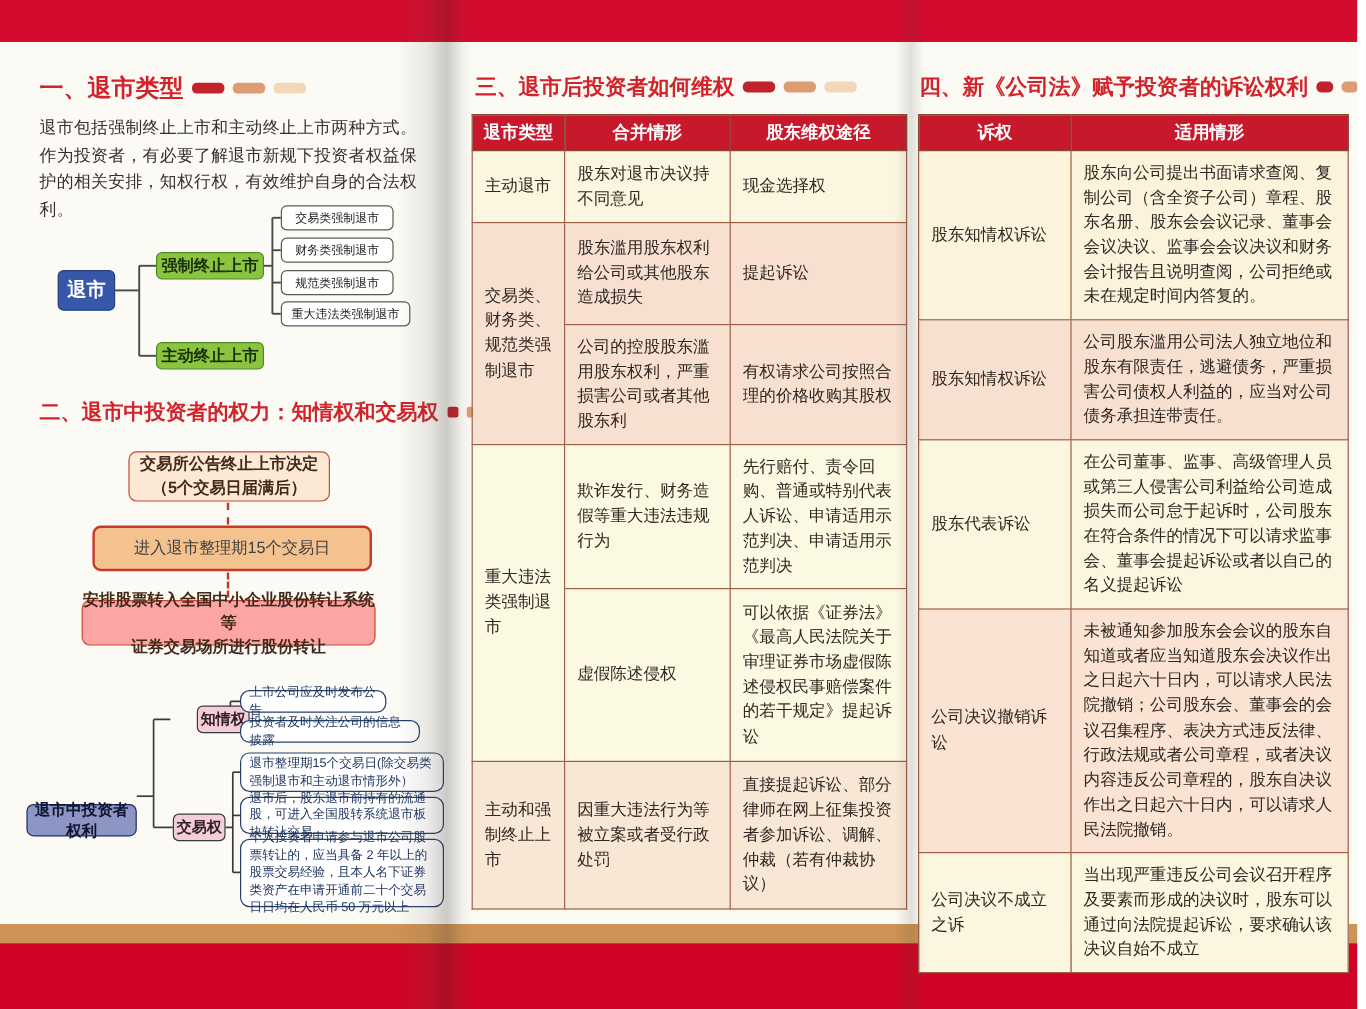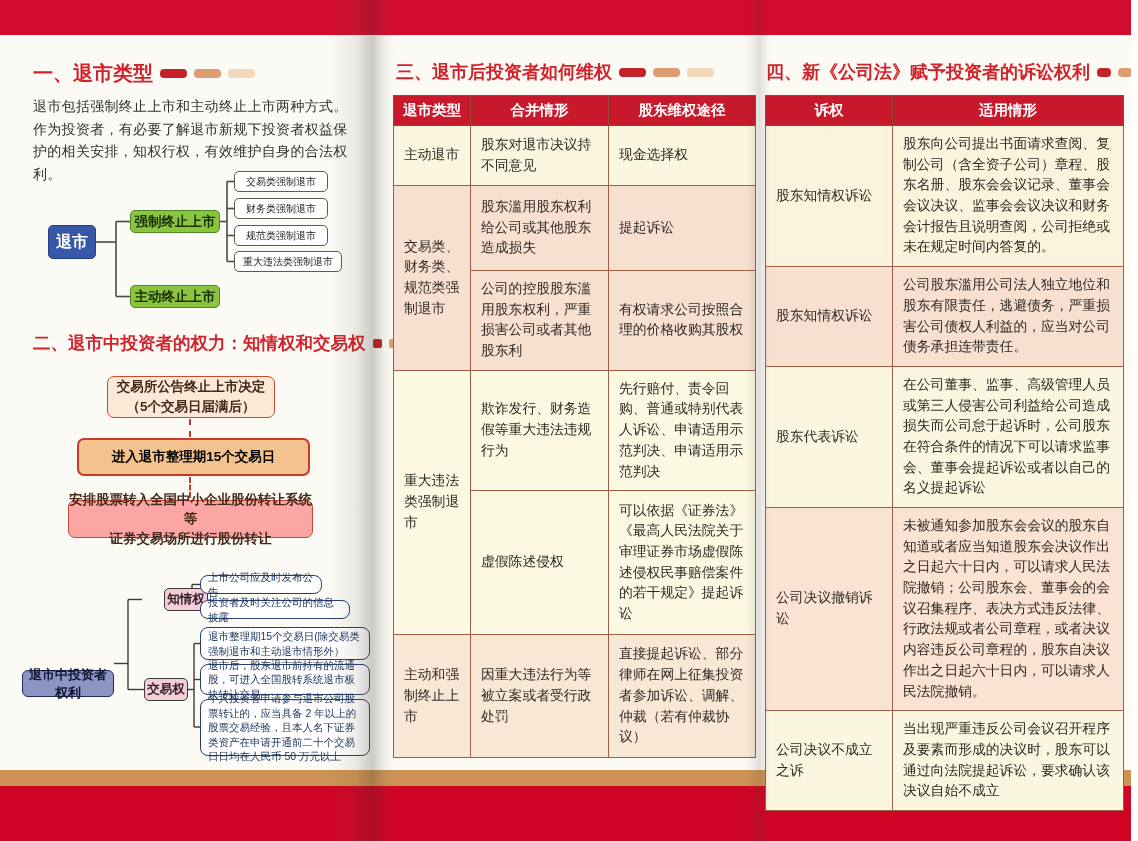--- a/index.html
+++ b/index.html
@@ -26,21 +26,21 @@
   
   .intro{width:318px;font-size:14px;line-height:1.62;color:#35302b;letter-spacing:.3px;}
   .node{position:absolute;display:flex;align-items:center;justify-content:center;
         text-align:center;box-sizing:border-box;}
   .n-root{background:#3757a8;color:#fff;font-weight:bold;font-size:16px;border-radius:5px;border:1px solid #27407e;}
   .n-green{background:#8cc440;border:1.5px solid #4c8a28;border-radius:5px;font-weight:bold;font-size:13.5px;color:#173007;}
   .n-white{background:#fff;border:1.3px solid #5a5a5a;border-radius:5px;font-size:10px;color:#222;}
   .fbox{position:absolute;box-sizing:border-box;display:flex;flex-direction:column;
         align-items:center;justify-content:center;text-align:center;border-radius:7px;}
   .fbox-a{background:#fbe8d5;border:1.5px solid #c74a32;color:#43291a;font-size:13.5px;font-weight:600;line-height:1.45;}
-  .fbox-b{background:#f4c28f;border:2px solid #c53a28;color:#000000;font-size:13.5px;font-weight:bold;line-height:1.45;}
+  .fbox-b{background:#f4c28f;border:2px solid #c53a28;color:#404040;font-size:13.5px;font-weight:normal;line-height:1.45;}
   .fbox-c{background:#fca5a5;border:1.5px solid #c74a32;color:#43291a;font-size:13.5px;font-weight:600;line-height:1.45;}
   .dash{position:absolute;width:0;border-left:2px dashed #c0392b;}
   .t-root{background:#8d95c4;border:1.5px solid #1f2d5a;border-radius:6px;font-weight:bold;font-size:13px;color:#0f1530;margin-top:20px;}
   .t-pink{background:#f3cdd7;border:1.3px solid #3a3a3a;border-radius:5px;font-size:12.5px;font-weight:bold;color:#33202a;}
   .t-leaf{position:absolute;box-sizing:border-box;background:#fff;border:1.3px solid #26406e;
           border-radius:8px;color:#1f3660;font-size:10.5px;line-height:1.38;padding:2px 7px;
           display:flex;align-items:center;text-align:left;}
   svg.wire{position:absolute;left:0;top:0;}
   
   table.grid{border-collapse:collapse;table-layout:fixed;}

